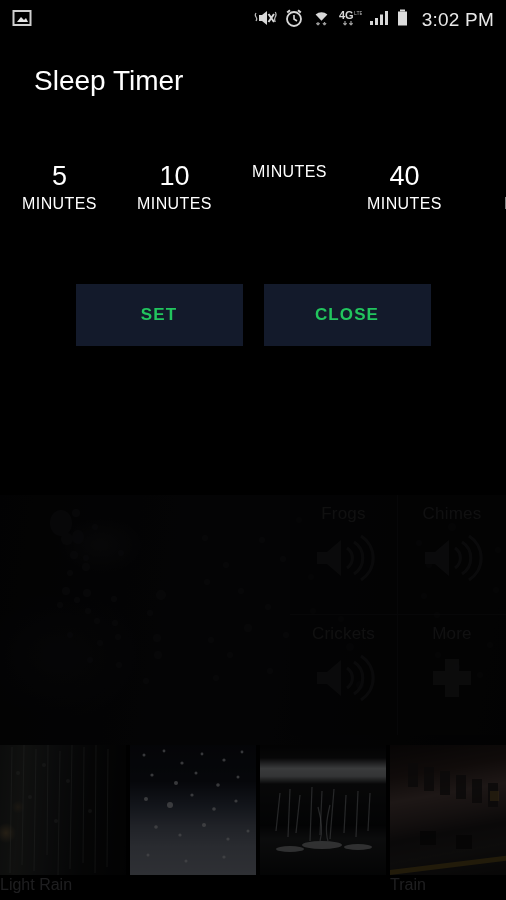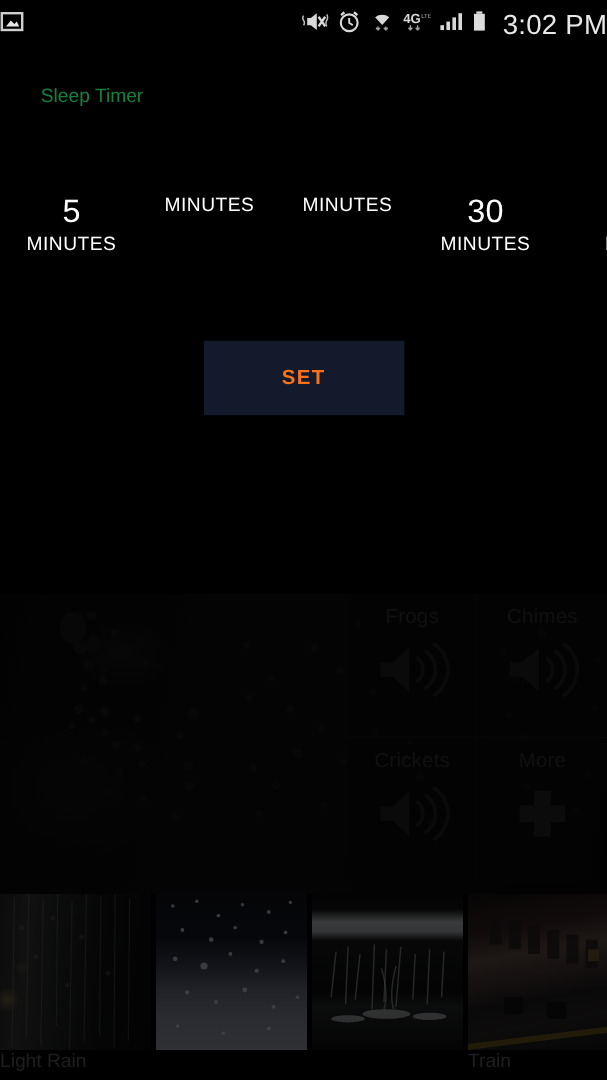--- a/index.html
+++ b/index.html
@@ -161,45 +161,45 @@
   
   .statusbar {
     position: absolute;
     left: 0; top: 0;
     width: 506px;
     height: 40px;
     z-index: 30;
     background: #000;
     display: flex;
     align-items: center;
-    padding: 0 0;
+    padding: 0 12px;
     box-sizing: border-box;
   }
   .sb-left { display: flex; align-items: center; }
   .sb-spacer { flex: 1 1 auto; }
   .sb-right { display: flex; align-items: center; gap: 7px; }
   .sb-icon { display: block; }
   .sb-time {
     color: #e8e8e8;
-    font-size: 23px;
+    font-size: 19px;
     line-height: 24px;
     margin-left: 6px;
     letter-spacing: 0.2px;
   }
 
   
   .dialog {
     position: absolute;
     left: 0; top: 40px;
     width: 506px;
     z-index: 20;
   }
   .dialog-title {
-    color: #15803d;
-    font-size: 16px;
+    color: #ffffff;
+    font-size: 28px;
     line-height: 30px;
     padding: 26px 0 0 34px;
     font-weight: 400;
   }
   .timer-row {
     position: absolute;
     left: 0;
     top: 120px;
     width: 506px;
     height: 80px;
@@ -235,21 +235,21 @@
     width: 506px;
     display: flex;
     justify-content: center;
     gap: 21px;
   }
   .dlg-btn {
     width: 167px;
     height: 62px;
     background: #131a2b;
     border: none;
-    color: #f97316;
+    color: #22c55e;
     font-size: 17px;
     letter-spacing: 1.1px;
     font-weight: bold;
     font-family: "Liberation Sans", sans-serif;
     cursor: pointer;
     display: flex;
     align-items: center;
     justify-content: center;
     padding: 0;
   }
@@ -566,39 +566,41 @@
 
     <div class="timer-row">
       <div class="timer-track">
 
         <div class="timer-item">
           <div class="timer-num">5</div>
           <div class="timer-unit">MINUTES</div>
         </div>
 
         <div class="timer-item">
+          <div class="timer-num">10</div>
           <div class="timer-unit">MINUTES</div>
         </div>
 
         <div class="timer-item">
           <div class="timer-unit">MINUTES</div>
         </div>
 
         <div class="timer-item">
-          <div class="timer-num">30</div>
+          <div class="timer-num">40</div>
           <div class="timer-unit">MINUTES</div>
         </div>
 
         <div class="timer-item">
           <div class="timer-num">3</div>
           <div class="timer-unit">MIN</div>
         </div>
 
       </div>
     </div>
 
     <div class="btn-row">
       <button class="dlg-btn">SET</button>
+      <button class="dlg-btn">CLOSE</button>
     </div>
 
   </div>
 
 </div>
 
 </body></html>

